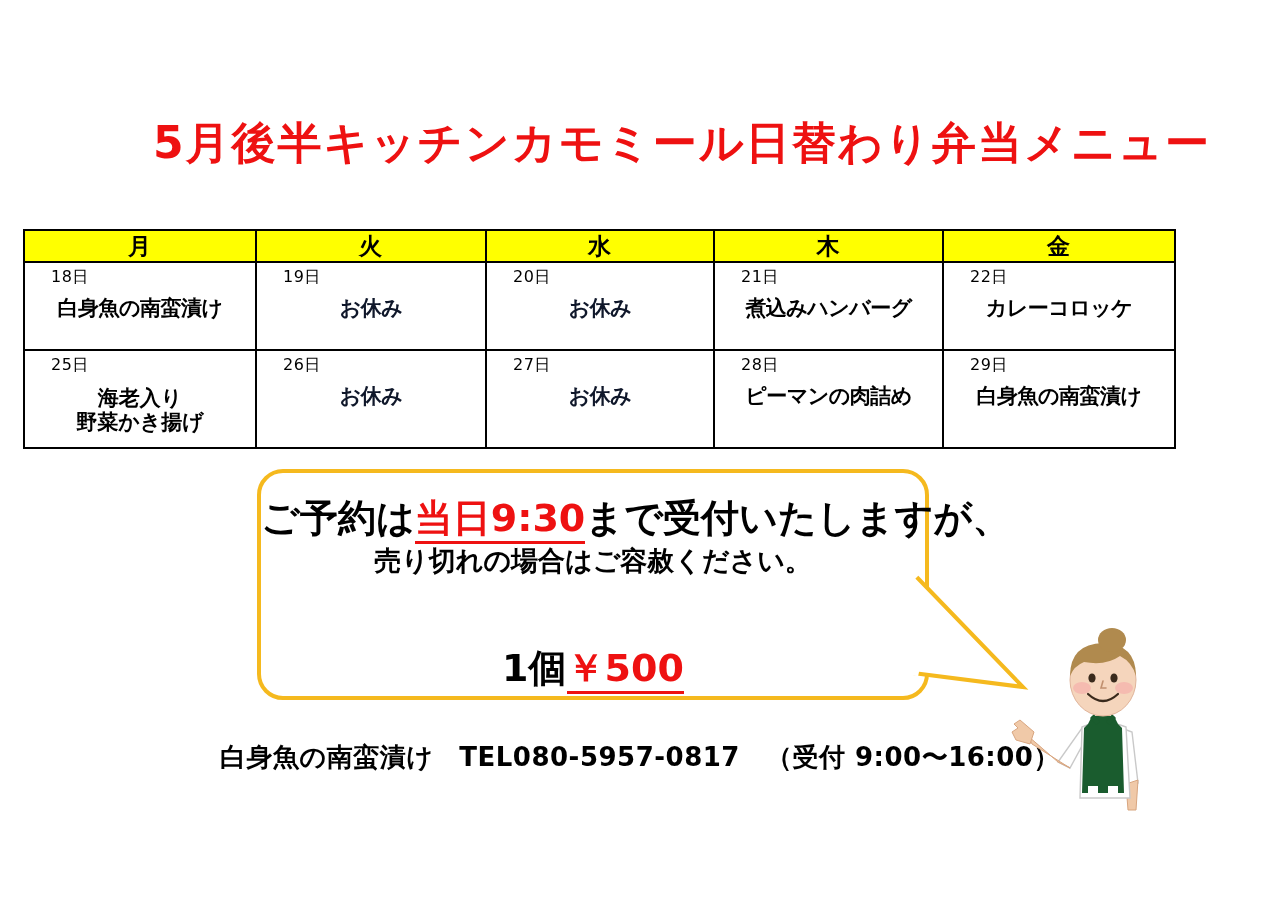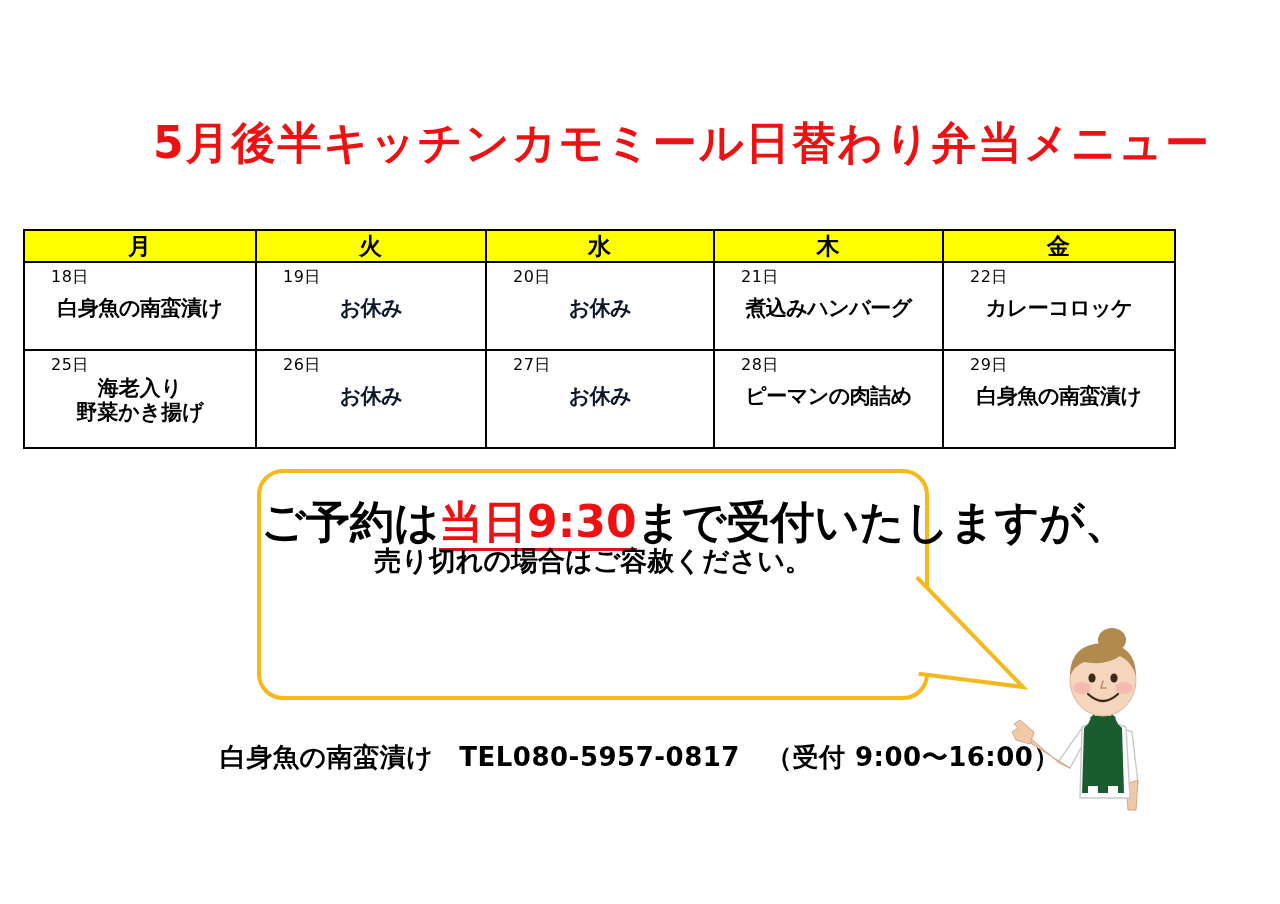--- a/index.html
+++ b/index.html
@@ -77,21 +77,21 @@
     display: block;
     font-size: 21px;
     font-weight: bold;
     text-align: center;
     line-height: 1.18;
     margin-top: 10px;
     letter-spacing: -0.5px;
     white-space: nowrap;
   }
   .dish.two-line {
-    margin-top: 2px;
+    margin-top: 12px;
     white-space: normal;
     letter-spacing: 0;
   }
   .dish.two-line span { display: block; }
   .closed { color: #0f172a; }
   .day-num.closed { color: #000000; }
 
   
   #bubble {
     position: absolute;
@@ -113,21 +113,21 @@
     pointer-events: none;
   }
   .bubble-line {
     position: absolute;
     width: 100%;
     text-align: center;
     font-weight: bold;
     white-space: nowrap;
     letter-spacing: 0px;
   }
-  #bl1 { top: 20px;  font-size: 44px; }
+  #bl1 { top: 20px;  font-size: 38px; }
   #bl2 { top: 70px;  font-size: 27px; }
   #bl3 { top: 120px; font-size: 31px; }
   #bl4 { top: 170px; font-size: 38px; }
   .hl {
     color: #ee1111;
     border-bottom: 3px solid #ee1111;
     padding-bottom: 1px;
   }
 
   
@@ -224,20 +224,23 @@
       </td>
     </tr>
   </tbody>
 </table>
 
 <div id="bubble">
   <div class="bubble-line" id="bl1">
     <span>ご予約は</span><span class="hl">当日9:30</span><span>まで受付いたしますが、</span>
   </div>
   <div class="bubble-line" id="bl2">売り切れの場合はご容赦ください。</div>
+  <div class="bubble-line" id="bl4">
+    <span>1個</span><span class="hl">￥500</span>
+  </div>
 </div>
 
 <svg id="bubble-tail" viewBox="0 0 130 130">
   <path d="M 2 2 L 118 122 L 8 108" fill="#ffffff" stroke="#f5b91e" stroke-width="4" stroke-linejoin="miter"></path>
   <line x1="0" y1="0" x2="12" y2="12" stroke="#ffffff" stroke-width="9"></line>
   <line x1="0" y1="104" x2="14" y2="107" stroke="#ffffff" stroke-width="9"></line>
 </svg>
 
 <div id="footer">
   <span>白身魚の南蛮漬け</span><span class="gap"></span><span>TEL080-5957-0817</span><span class="gap"></span><span>（受付 9:00〜16:00）</span>

